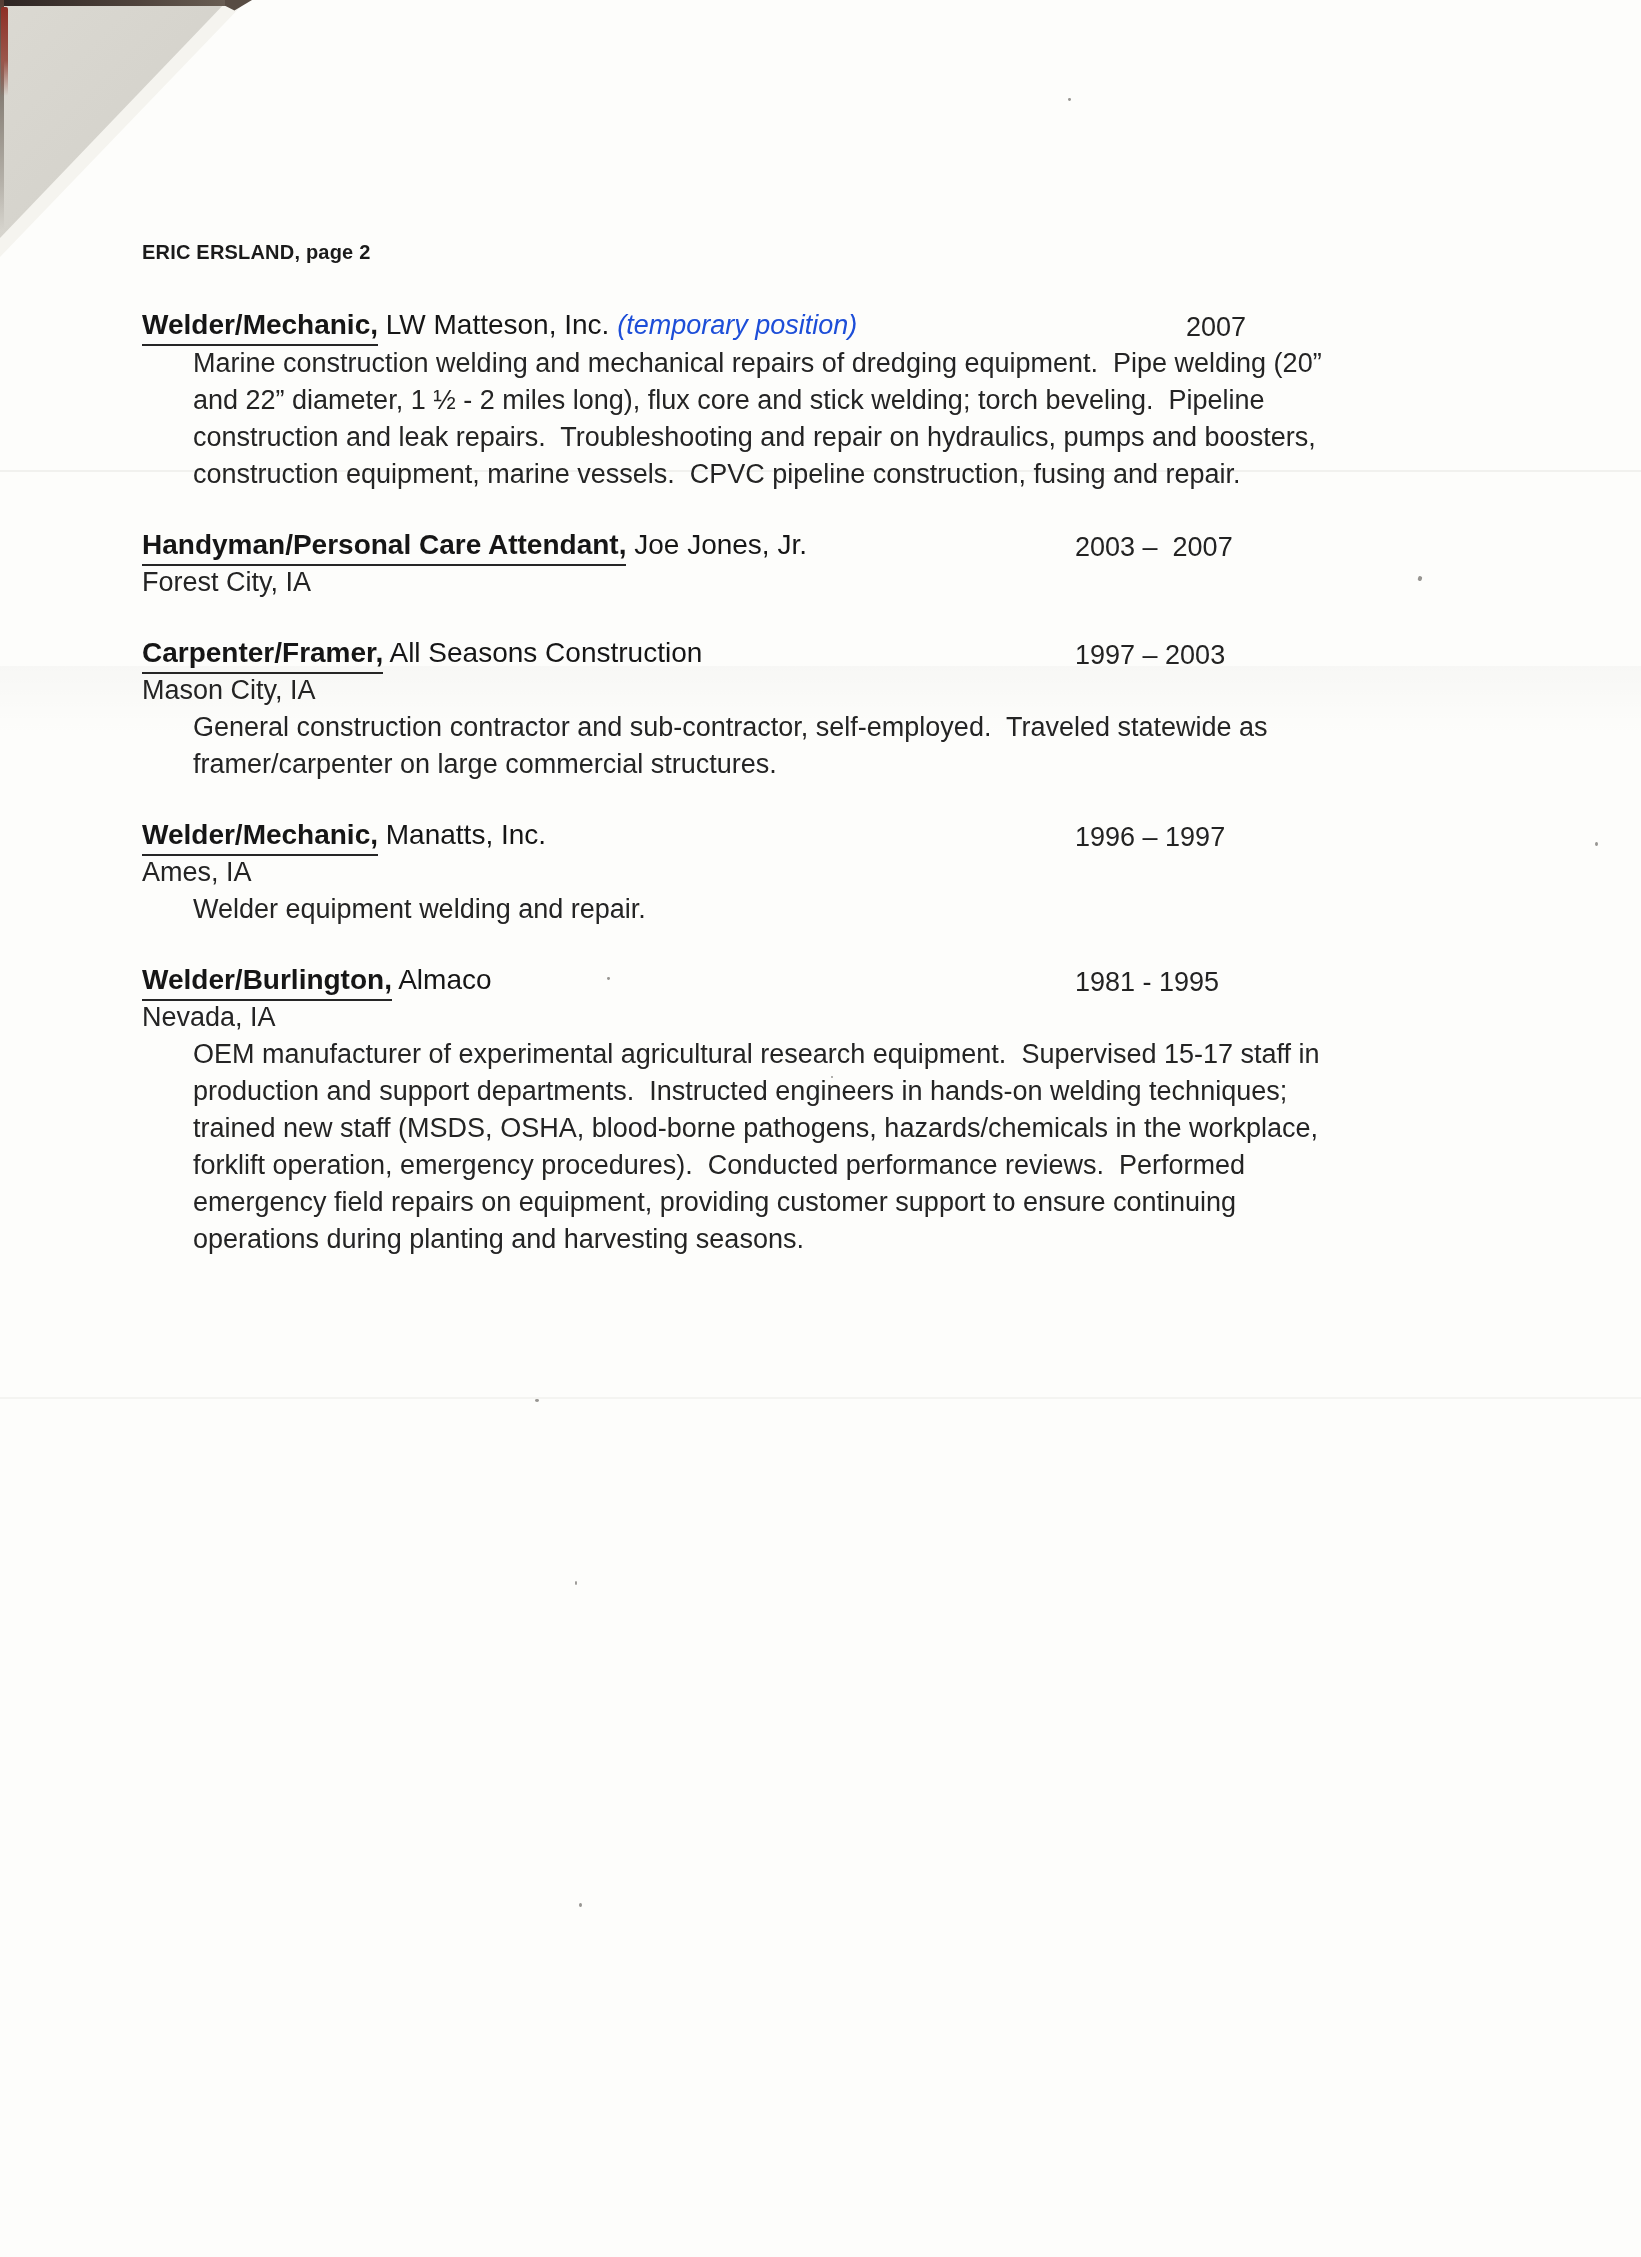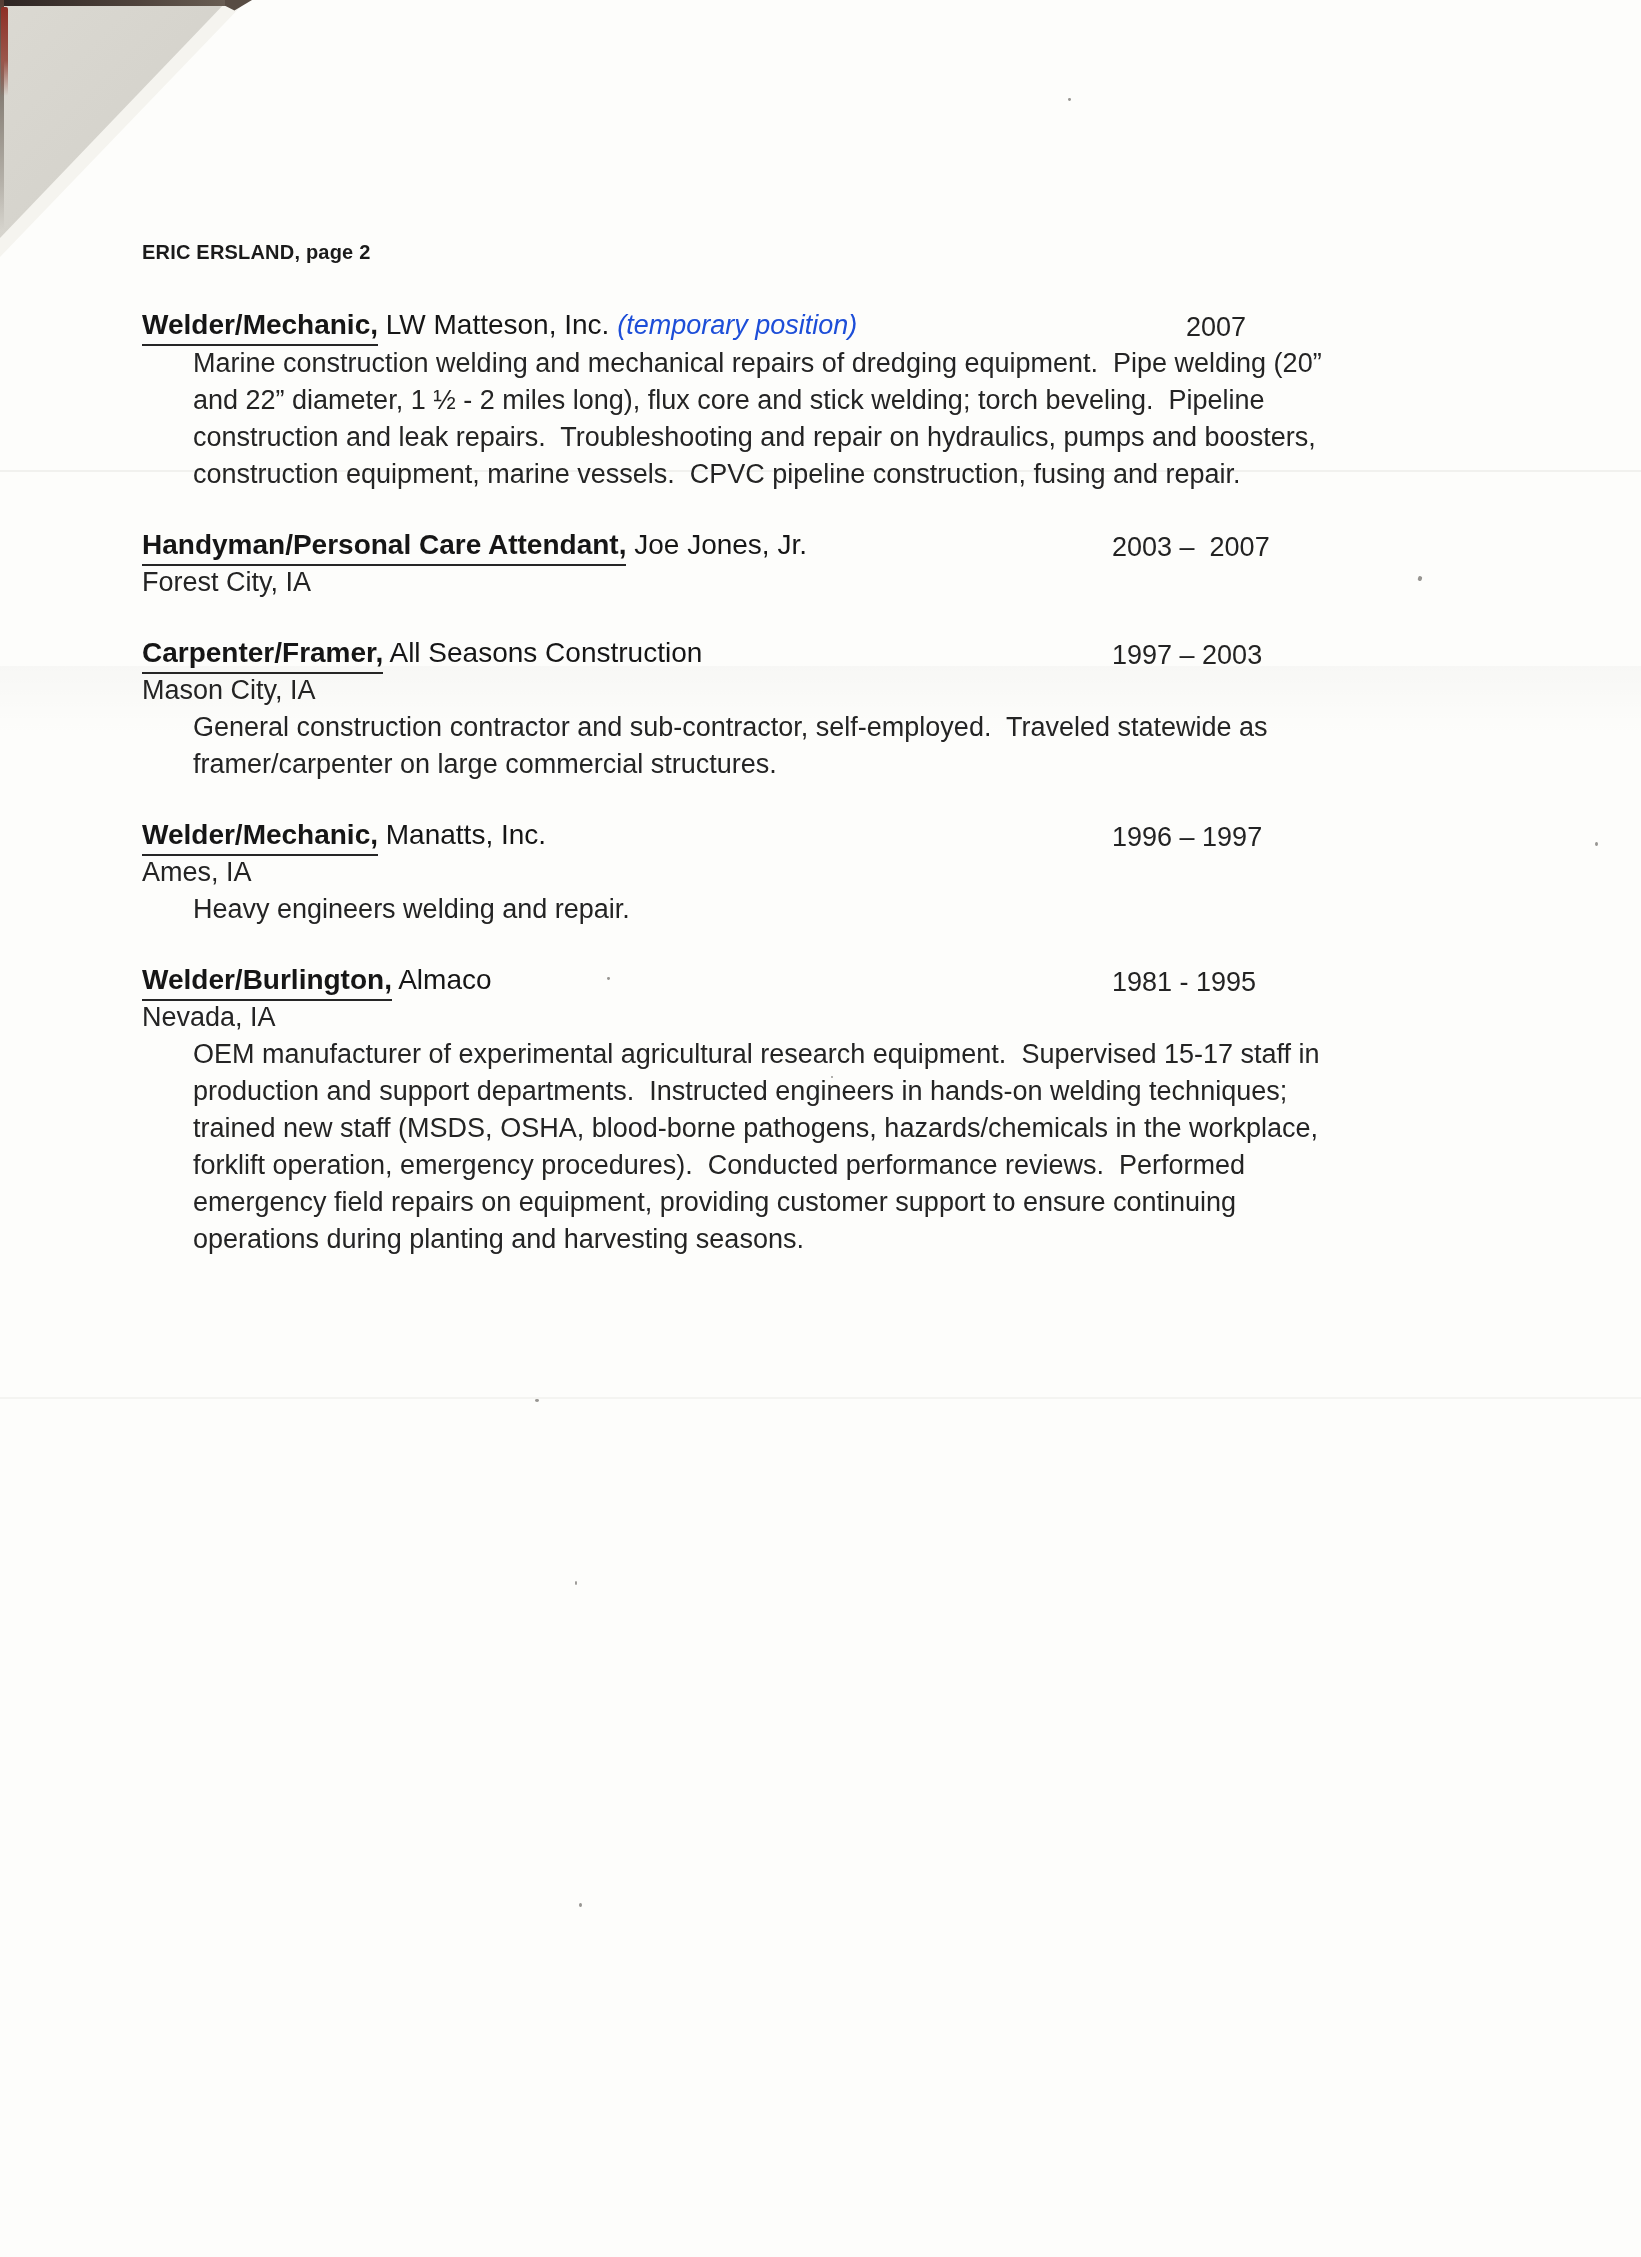--- a/index.html
+++ b/index.html
@@ -64,21 +64,21 @@
   }
   .job { position: relative; margin-top: 32px; }
   .job-title-line { position: relative; font-size: 28px; line-height: 39px; white-space: pre; }
   .job-title-line .t-main {
     font-weight: 700; color: #161616;
     border-bottom: 2.9px solid #262626; padding-bottom: 4px;
   }
   .job-title-line .t-rest { font-weight: 400; color: #161616; }
   .job-title-line .t-note { font-style: italic; font-weight: 400; font-size: 27px; color: #1d4ed8; }
   .job-dates {
-    position: absolute; left: 970px; top: 2.9px;
+    position: absolute; left: 933px; top: 2.9px;
     font-size: 27px; font-weight: 400; color: #232323; white-space: pre;
   }
   .job-dates.shift-endyear { left: 1044px; }
   .job-location { font-size: 27px; line-height: 37px; color: #242424; }
   .job-desc {
     margin: 0 0 0 51px; width: 1284px;
     font-size: 27px; line-height: 37px; color: #242424;
     white-space: pre-wrap;
   }
 </style>
@@ -125,21 +125,21 @@
   <section class="job">
     <div class="job-title-line"><span class="t-main">Carpenter/Framer,</span><span class="t-rest"> All Seasons Construction</span><span class="job-dates">1997 – 2003</span></div>
     <div class="job-location">Mason City, IA</div>
     <p class="job-desc">General construction contractor and sub-contractor, self-employed.  Traveled statewide as
 framer/carpenter on large commercial structures.</p>
   </section>
 
   <section class="job">
     <div class="job-title-line"><span class="t-main">Welder/Mechanic,</span><span class="t-rest"> Manatts, Inc.</span><span class="job-dates">1996 – 1997</span></div>
     <div class="job-location">Ames, IA</div>
-    <p class="job-desc">Heavy engineers welding and repair.</p>
+    <p class="job-desc">Welder equipment welding and repair.</p>
   </section>
 
   <section class="job">
     <div class="job-title-line"><span class="t-main">Welder/Burlington,</span><span class="t-rest"> Almaco</span><span class="job-dates">1981 - 1995</span></div>
     <div class="job-location">Nevada, IA</div>
     <p class="job-desc">OEM manufacturer of experimental agricultural research equipment.  Supervised 15-17 staff in
 production and support departments.  Instructed engineers in hands-on welding techniques;
 trained new staff (MSDS, OSHA, blood-borne pathogens, hazards/chemicals in the workplace,
 forklift operation, emergency procedures).  Conducted performance reviews.  Performed
 emergency field repairs on equipment, providing customer support to ensure continuing

